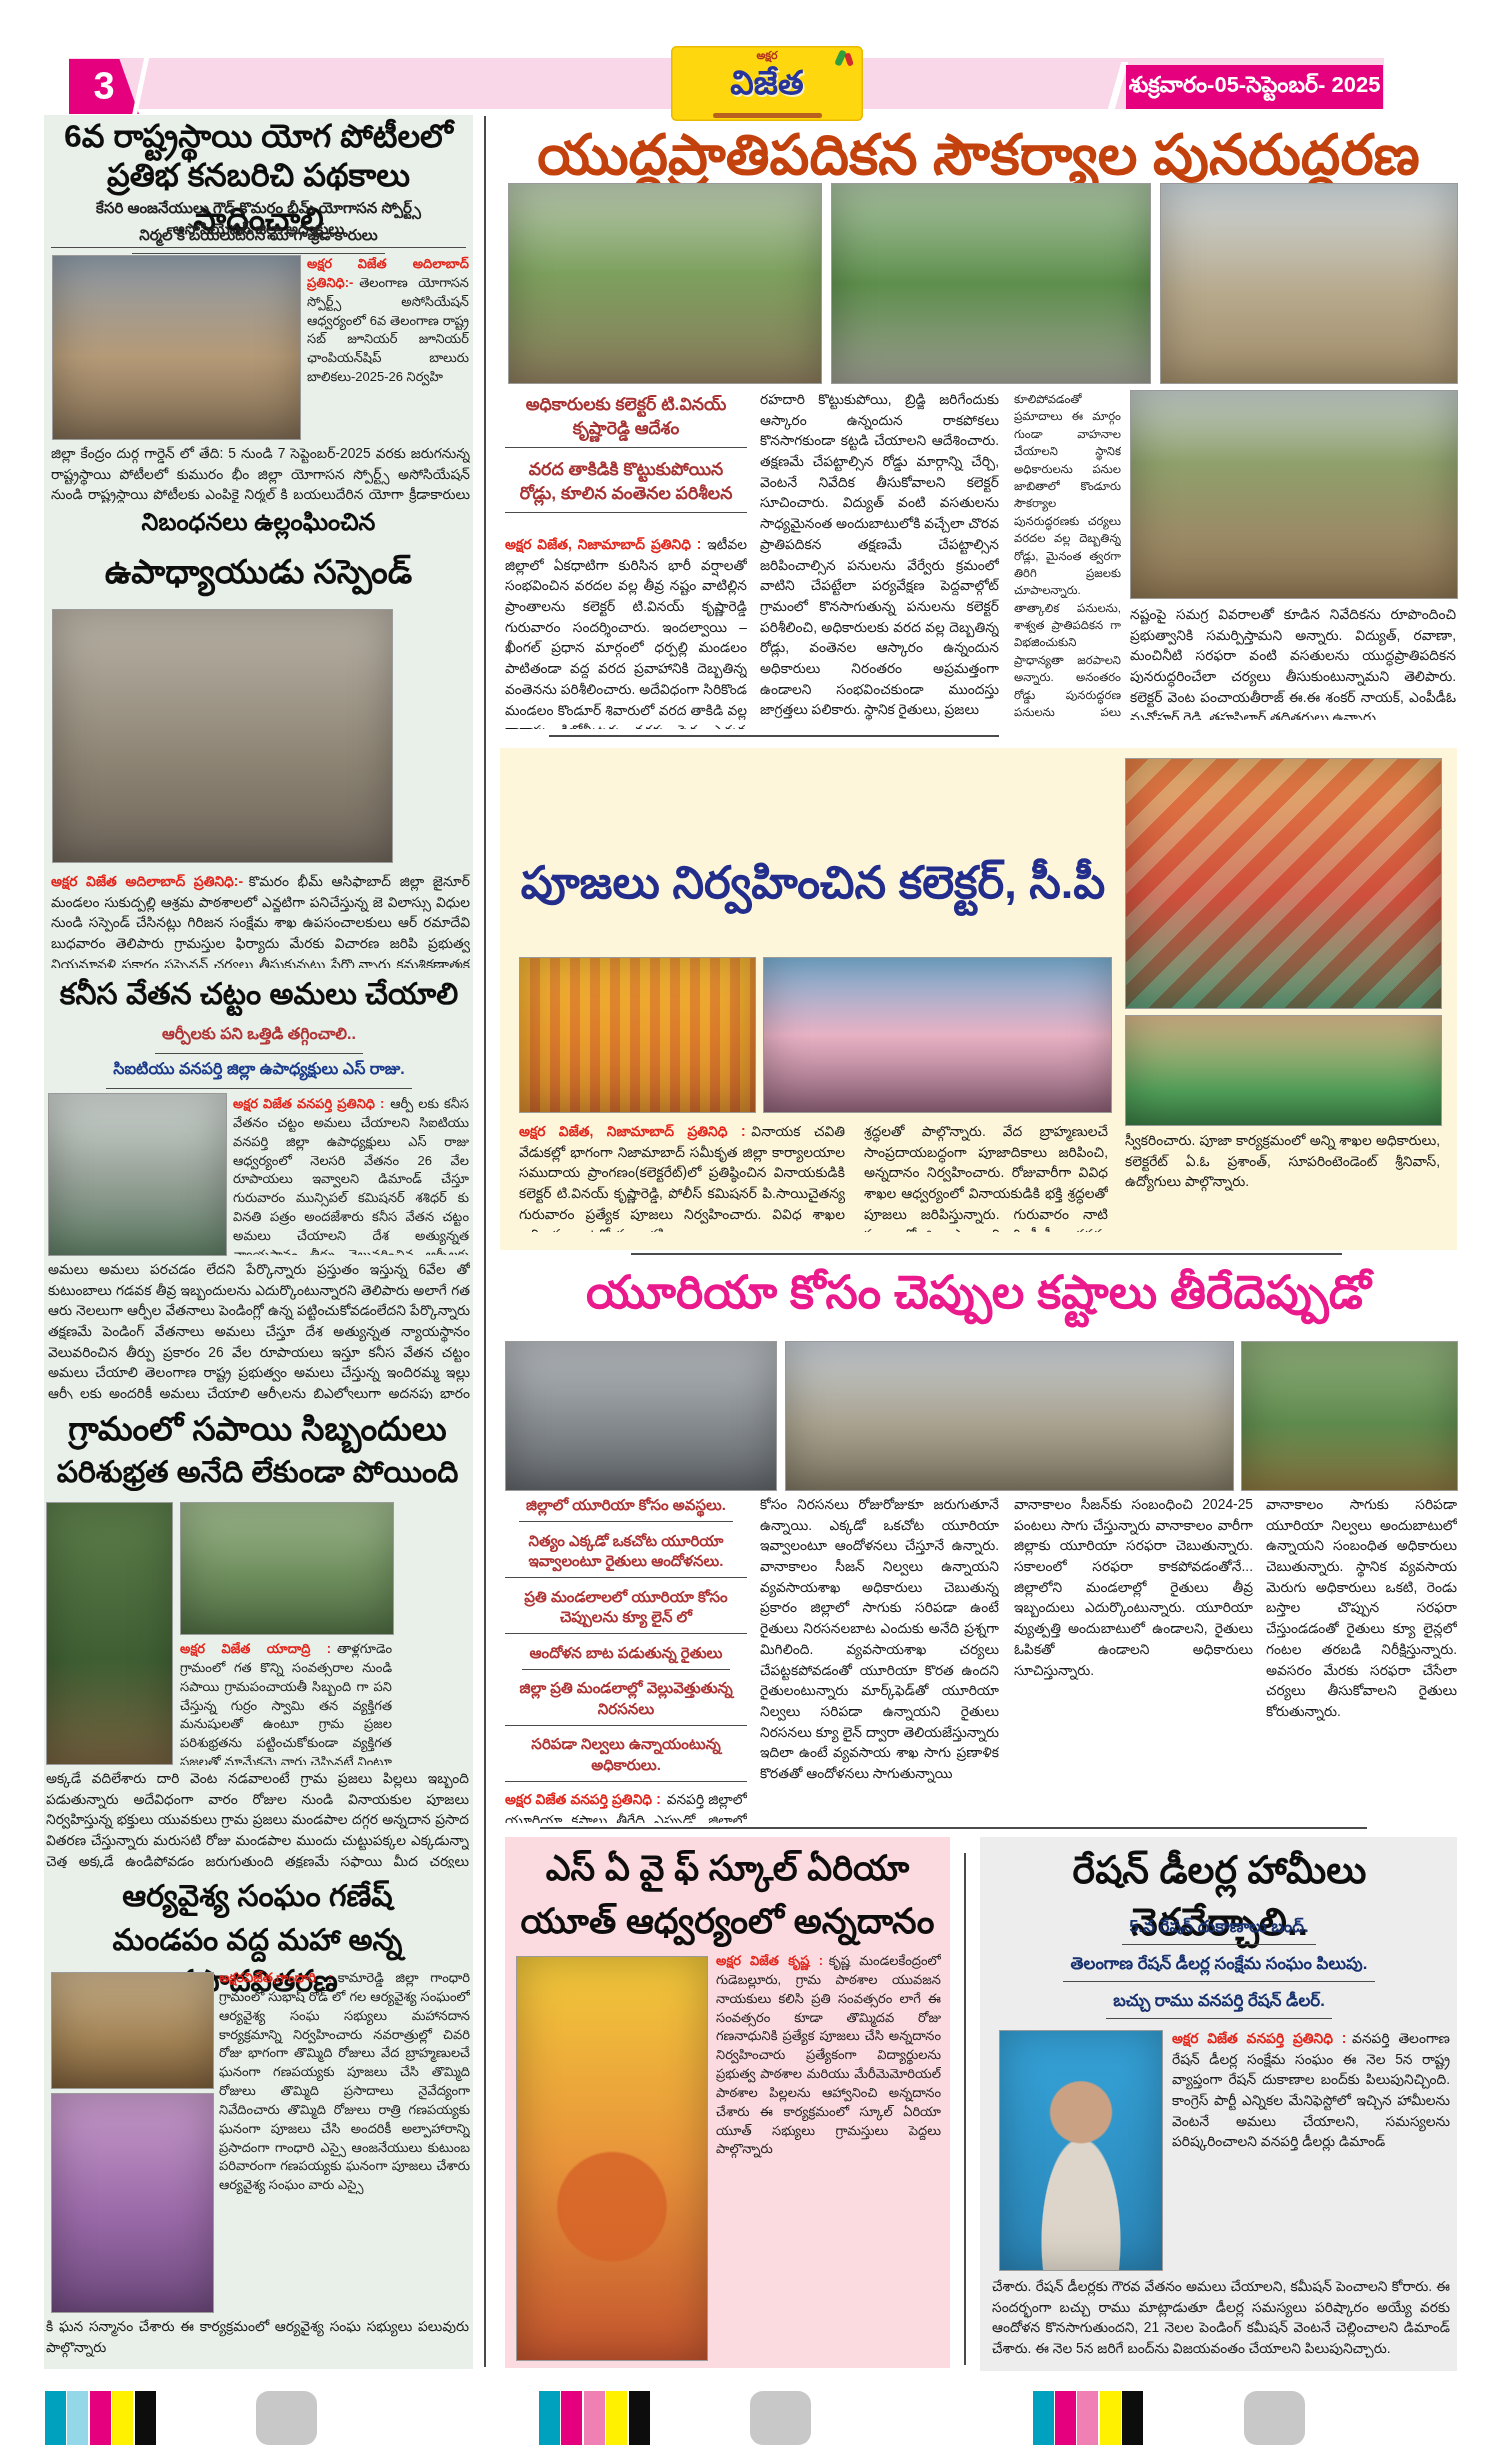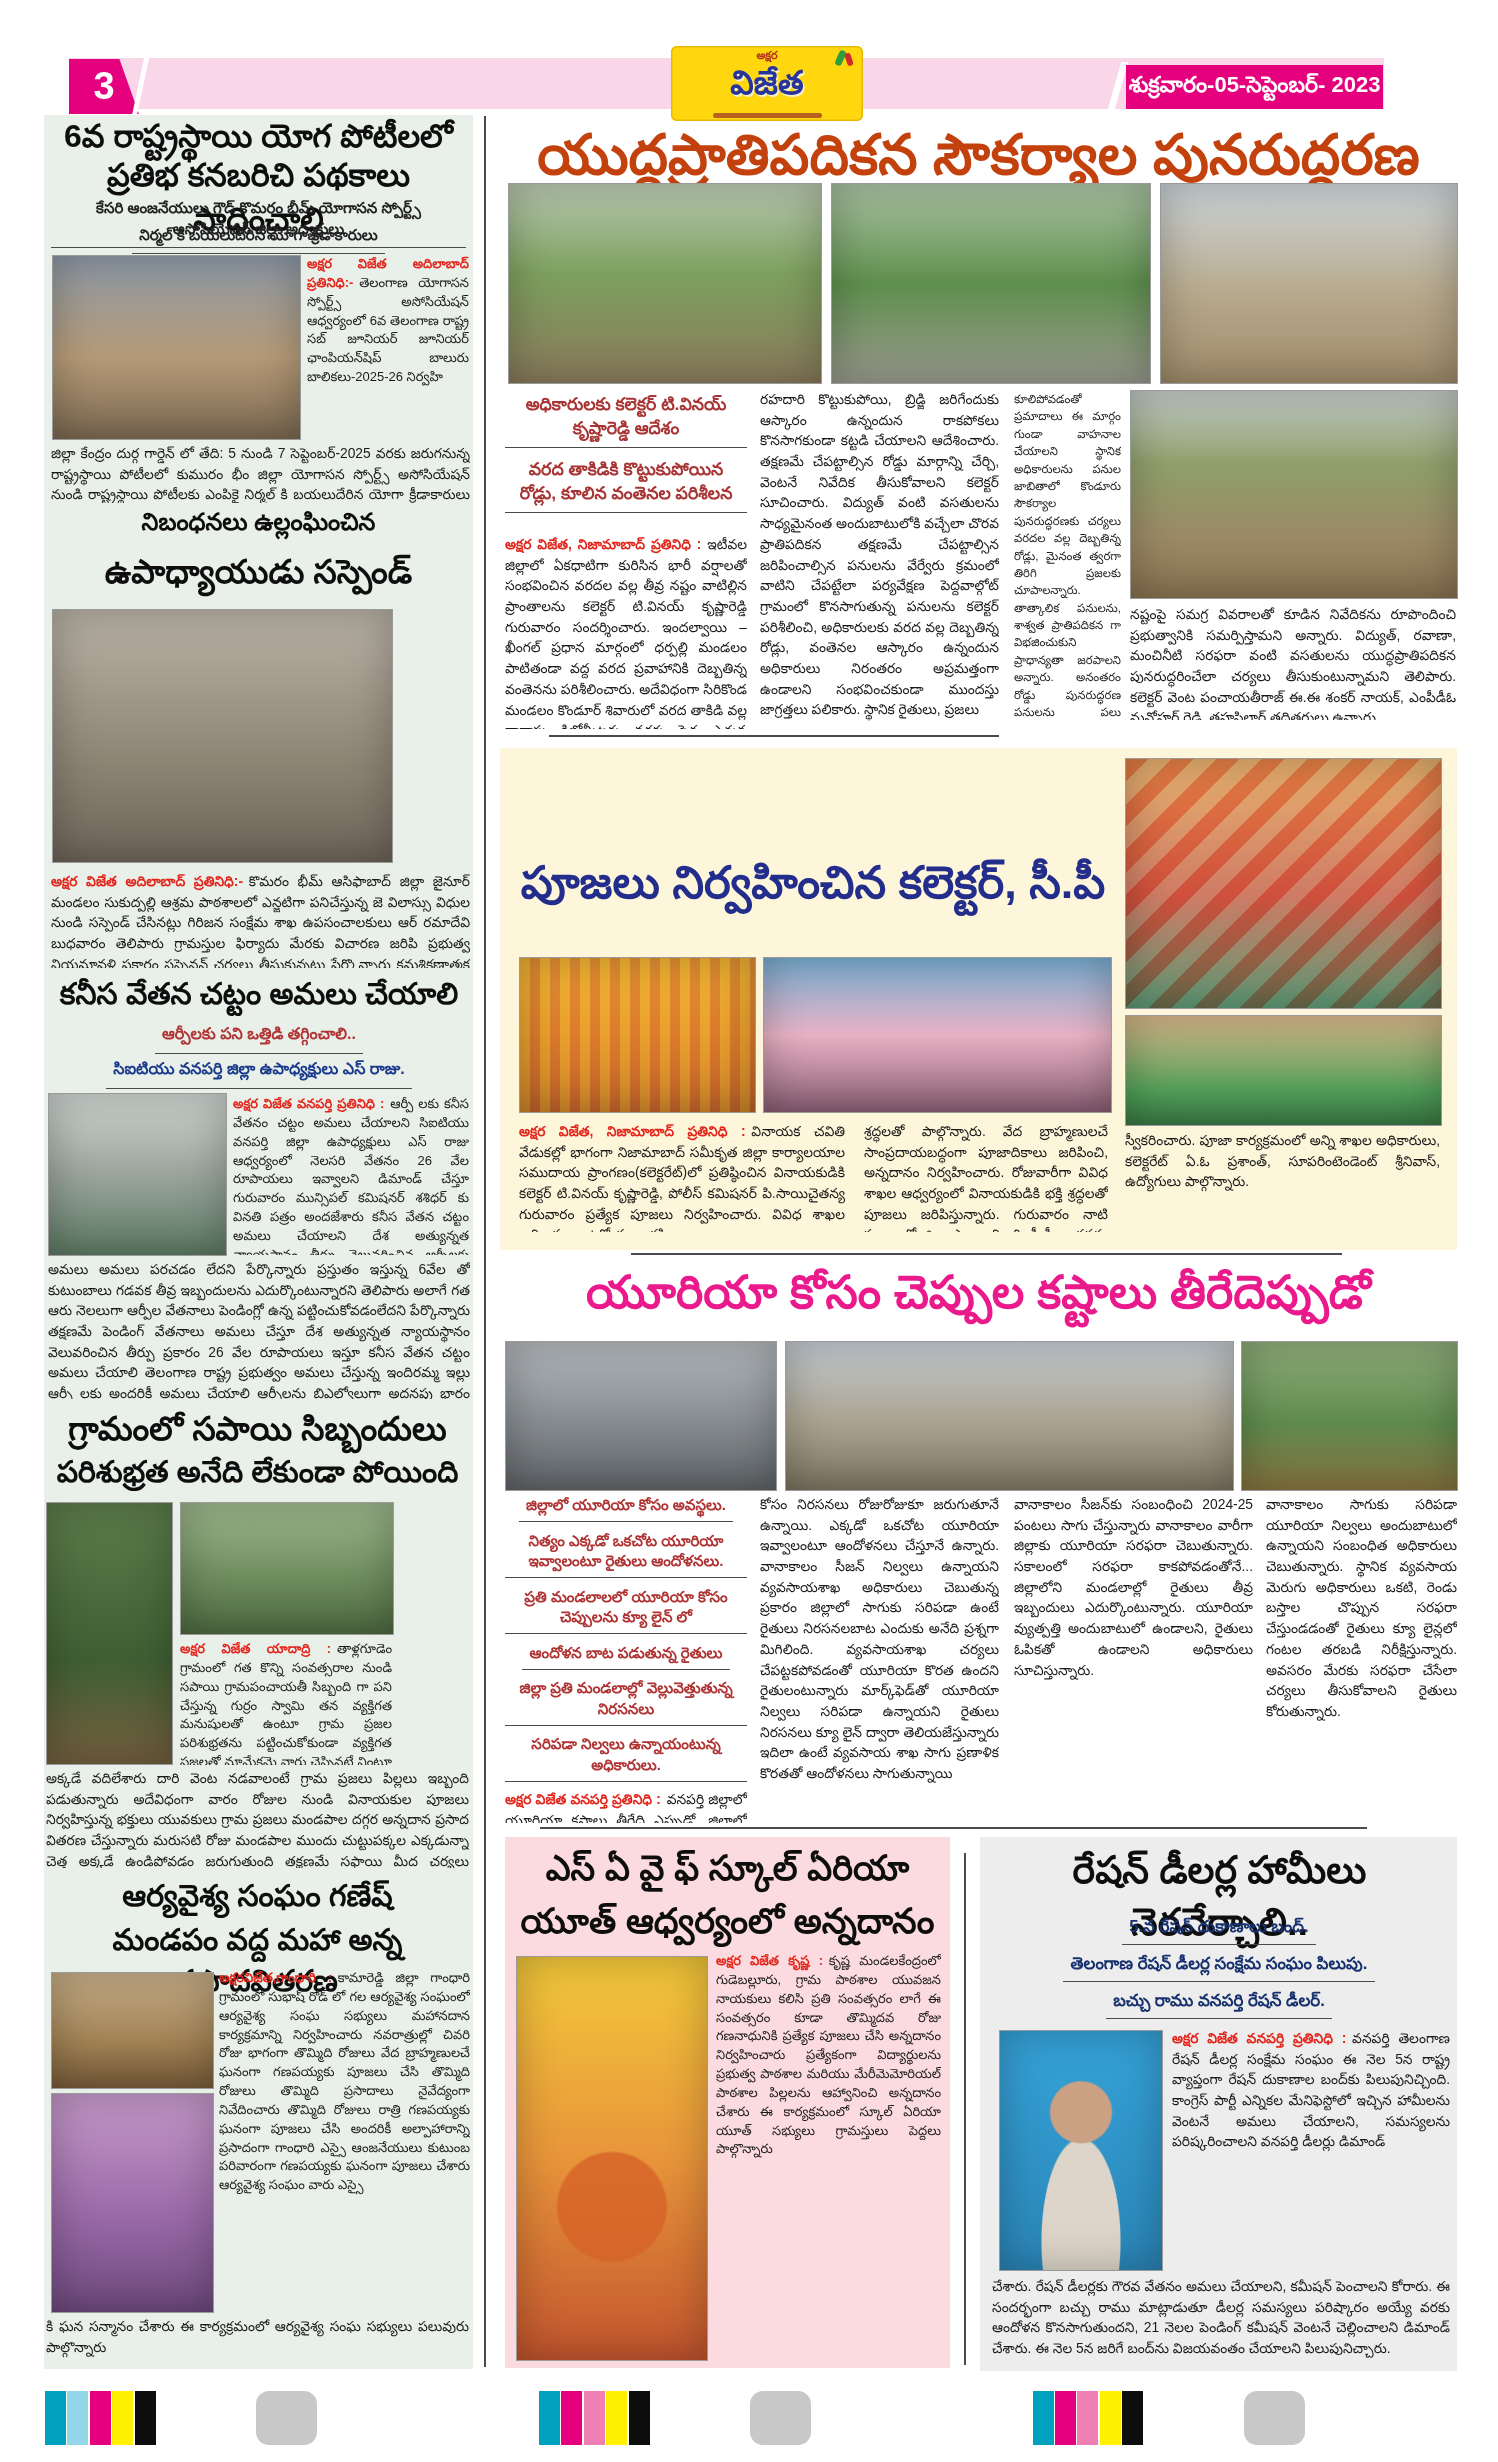--- a/index.html
+++ b/index.html
@@ -70,21 +70,21 @@
   <div class="numbox">3</div>
   <div class="numslash"></div>
   <div class="logo">
     <div class="logo-top">అక్షర</div>
     <div class="logo-main">విజేత</div>
     <div class="logo-bar"></div>
     <div class="logo-leaf1"></div>
     <div class="logo-leaf2"></div>
   </div>
   <div class="dateslash"></div>
-  <div class="datebox">శుక్రవారం-05-సెప్టెంబర్- 2023</div>
+  <div class="datebox">శుక్రవారం-05-సెప్టెంబర్- 2025</div>
 
   <div class="abs" style="left:44px;top:115px;width:429px;height:2254px;background:#e9efe9;"></div>
   <div class="vrule" style="left:484px;top:116px;width:1.5px;height:2251px;"></div>
 
   <div class="abs hl" style="left:51px;top:118px;width:415px;font-size:32px;">6వ రాష్ట్రస్థాయి యోగ పోటీలలో</div>
   <div class="abs hl" style="left:51px;top:157px;width:415px;font-size:32px;">ప్రతిభ కనబరిచి పథకాలు సాధించాలి</div>
   <div class="abs deck" style="left:51px;top:199px;width:415px;"><span class="ul">కేసరి ఆంజనేయులు గౌడ్ కొమరం భీమ్ యోగాసన స్పోర్ట్స్ అసోసియేషన్ జిల్లా అధ్యక్షులు</span></div>
   <div class="abs deck" style="left:51px;top:226px;width:415px;"><span class="ul">నిర్మల్ కి బయలుదేరిన యోగా క్రీడాకారులు</span></div>
   <div class="ph p-yoga" style="left:52px;top:255px;width:247px;height:183px;"></div>
   <div class="abs bt-s" style="left:307px;top:255px;width:162px;height:183px;">

